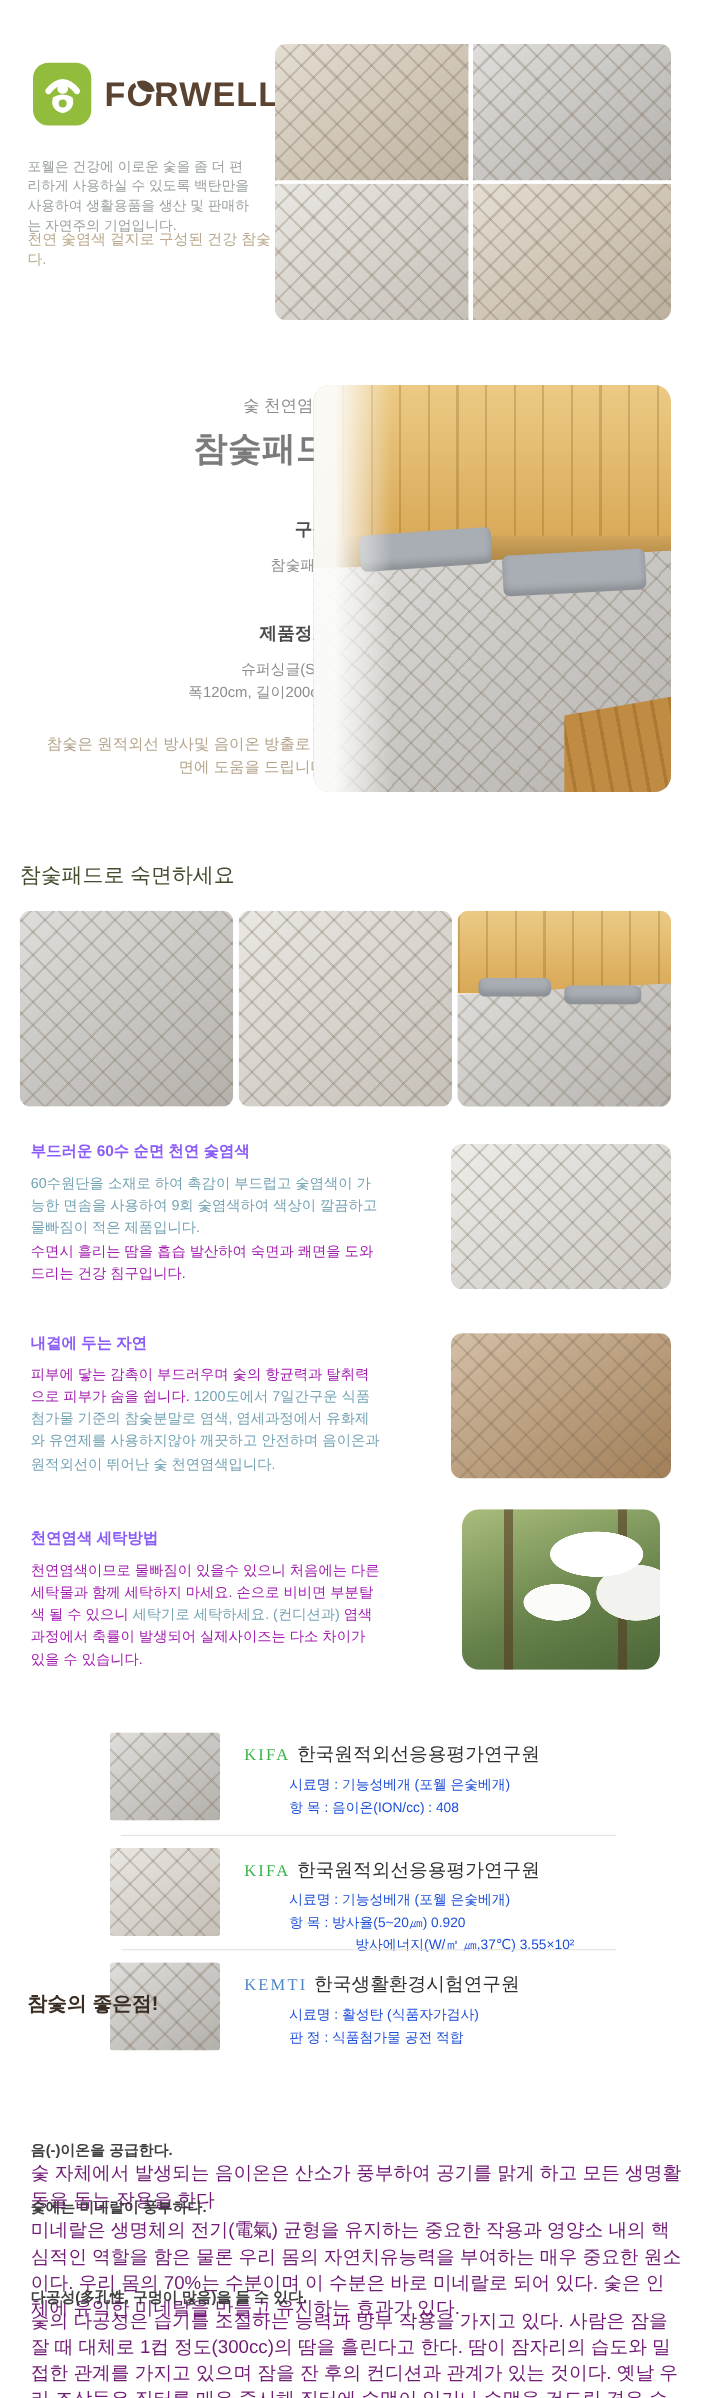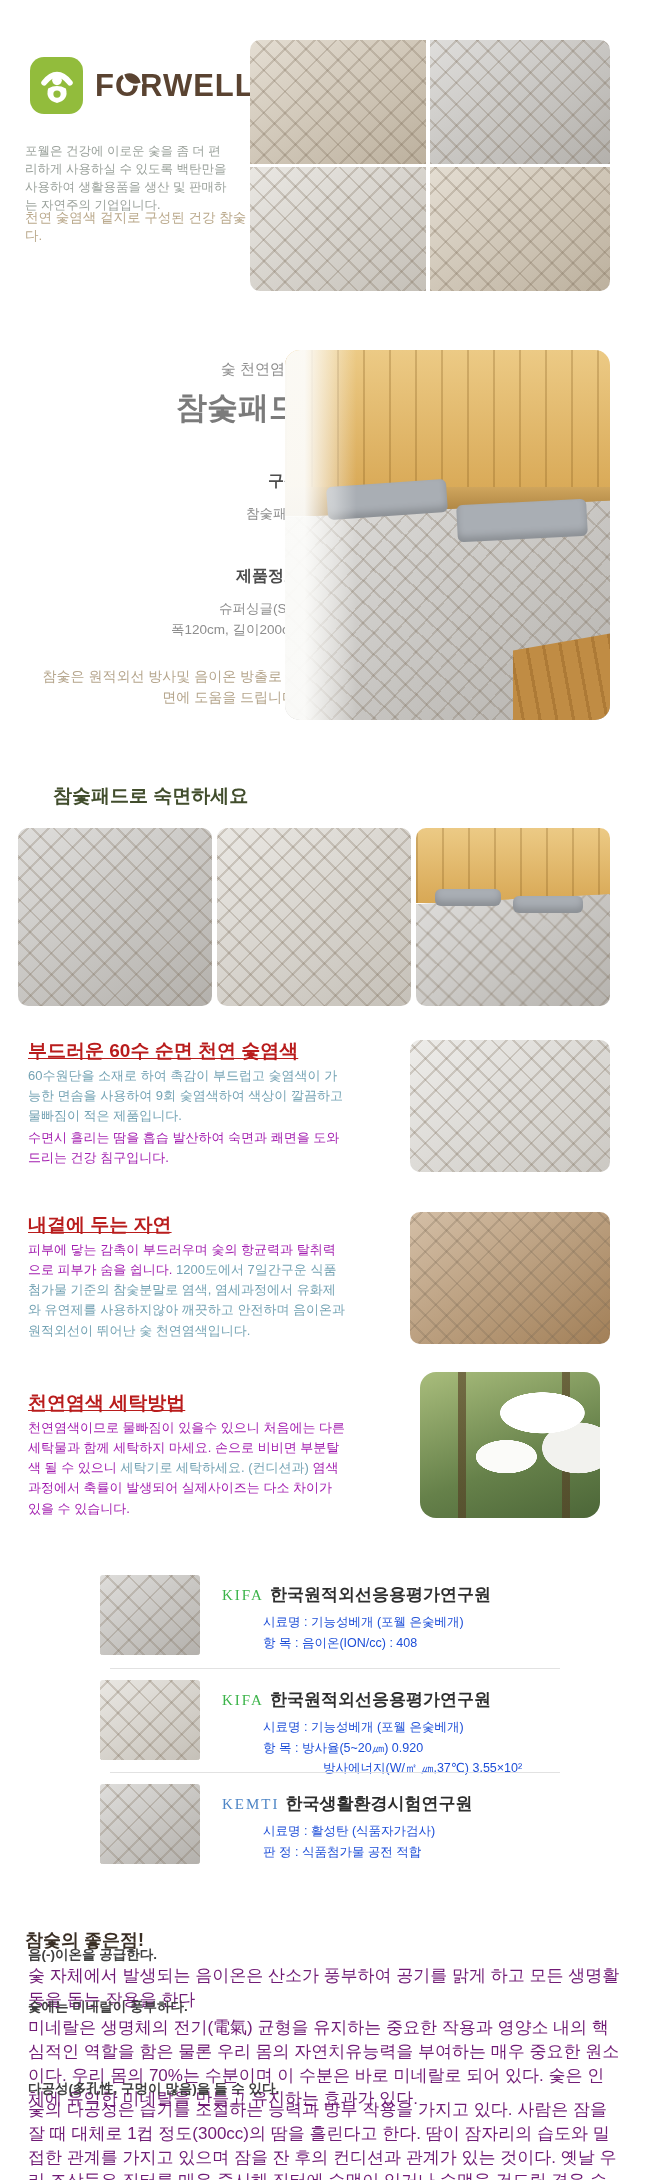--- a/index.html
+++ b/index.html
@@ -51,48 +51,48 @@
     border-radius:8px;}
   .pillow{position:absolute;background:#a9aeb4;border-radius:6px;
     box-shadow:inset 0 -5px 7px rgba(0,0,0,.18);}
   .bed-floor{position:absolute;right:-4%;bottom:-2%;width:34%;height:26%;
     transform:skewY(-10deg);transform-origin:bottom right;
     background:repeating-linear-gradient(80deg,#c08c44 0 13px,#ad7a36 13px 16px);}
   .bed-wall-light{position:absolute;inset:0;
     background:linear-gradient(90deg, rgba(252,252,250,.95) 0 6%, rgba(252,252,250,0) 22%);}
 
   
-  .sleep-header{left:18px;top:783px;font-size:19px;font-weight:bold;color:#414d2c;margin-left:35px;}
-
-  
-  .feat-title{font-size:19px;font-weight:bold;color:#b91c1c;text-decoration:underline;}
+  .sleep-header{left:18px;top:783px;font-size:19px;font-weight:normal;color:#414d2c;}
+
+  
+  .feat-title{font-size:14px;font-weight:bold;color:#8b5cf6;}
   .feat-body{font-size:13px;line-height:1.55;width:318px;}
   .teal{color:#74a3b4;}
   .graytxt{color:#a21caf;}
 
   
   .laundry{background:
     radial-gradient(ellipse 70px 34px at 68% 28%, #ffffff 0 60%, transparent 61%),
     radial-gradient(ellipse 60px 42px at 88% 52%, #f2f2ee 0 60%, transparent 61%),
     radial-gradient(ellipse 55px 30px at 48% 58%, #fbfbf9 0 55%, transparent 56%),
     repeating-linear-gradient(90deg, transparent 0 38px, rgba(84,58,34,.6) 38px 46px, transparent 46px 104px),
     linear-gradient(160deg,#a9bd7c,#66814a 60%,#4c6638);}
 
   
   .cert-photo{left:100px;width:100px;height:80px;border-radius:3px;}
   .cert-org{font-size:15px;font-family:"Liberation Serif","DejaVu Serif",serif;letter-spacing:2px;}
   .org-kifa{color:#3cb44a;}
   .org-kemti{color:#4f86c6;}
-  .cert-inst{font-size:17px;font-weight:bold;color:#2e2e2e;margin-left:6px;}
+  .cert-inst{font-size:17px;font-weight:normal;color:#2e2e2e;margin-left:6px;}
   .cert-lines{font-size:12.5px;color:#1d4ed8;line-height:1.65;}
   .cert-indent{padding-left:60px;}
   .hdiv{left:110px;width:450px;height:1px;background:#e2e2e2;}
 
   
-  .ben-header{left:25px;top:1928px;font-size:18px;font-weight:bold;color:#3a2e24;}
+  .ben-header{left:25px;top:1809px;font-size:18px;font-weight:bold;color:#3a2e24;}
   .ben-title{font-size:13.5px;font-weight:bold;color:#3f3f3f;}
   .ben-body{font-size:17px;color:#701a75;line-height:1.4;width:592px;}
 </style>
 </head>
 <body>
 
 <div id="canvas">
 
   <div class="abs logo-box">
     <svg width="42" height="46" viewBox="0 0 52 56">

